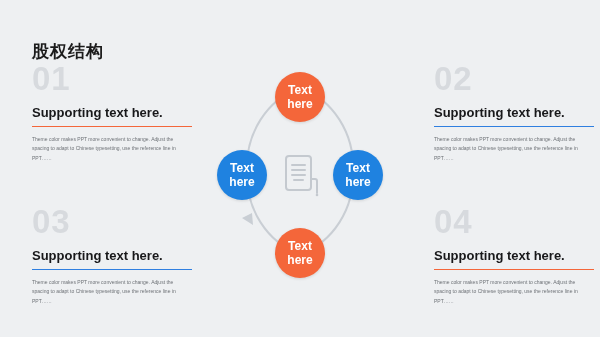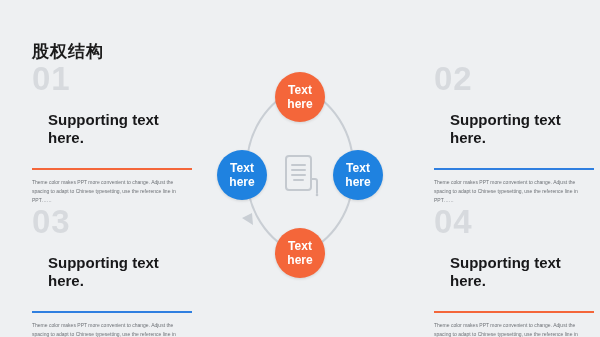--- a/index.html
+++ b/index.html
@@ -47,24 +47,24 @@
 
   .big-num {
     font-size: 33px;
     font-weight: bold;
     color: #d7dade;
     line-height: 1;
     letter-spacing: 1px;
     margin: 0 0 10px 0;
   }
   .sub-head {
-    font-size: 15px;
+    font-size: 13px;
     font-weight: bold;
     color: #18181a;
-    margin: 16px;
+    margin: 0;
     padding-bottom: 5px;
     line-height: 1.2;
   }
   .rule {
     height: 1.5px;
     width: 160px;
     margin: 0 0 8px 0;
   }
   .rule.orange { background: #f4663a; }
   .rule.blue   { background: #2f7fe0; }

